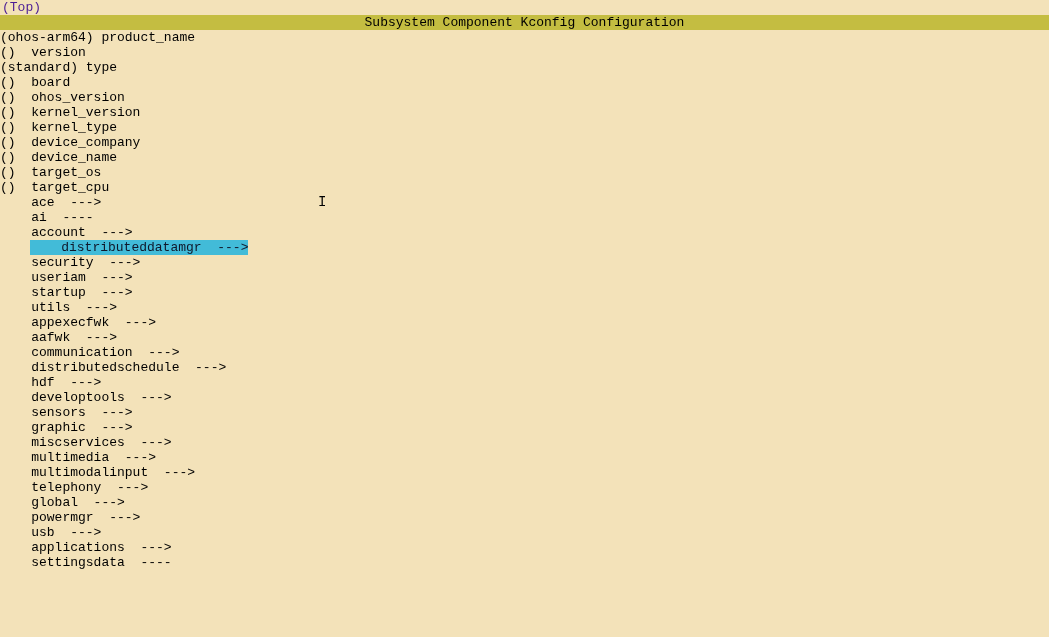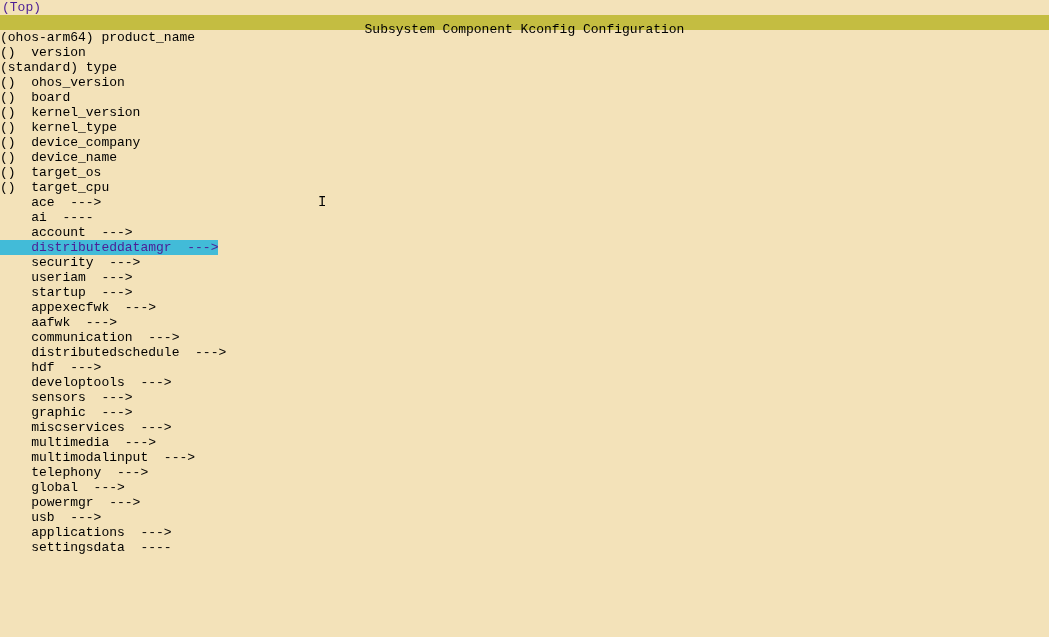--- a/index.html
+++ b/index.html
@@ -21,34 +21,35 @@
       background: #f3e2b9;
       color: #4c1d95;
       padding: 0 2px;
       height: 15px;
     }
     .title-bar {
       background: #c4bd41;
       color: #000;
       text-align: center;
       height: 15px;
-      padding: 7px;
+      padding: 0;
     }
     .content {
       padding: 0;
     }
     .line {
       white-space: pre;
       height: 15px;
       font-family: Liberation Mono, monospace;
     }
     .highlighted {
       background: #42bbd8;
-      color: #4c1d95;
+      color: #0f172a;
       display: inline-block;
+      margin-left: 30px;
     }
     .cursor {
       position: absolute;
       left: 318px;
       top: 195px;
       width: 1px;
       height: 14px;
       font-size: 14px;
       color: #000;
     }
@@ -59,35 +60,36 @@
 <div class="top-bar">
   <span>(Top)</span>
 </div>
 <div class="title-bar">
   <span>Subsystem Component Kconfig Configuration</span>
 </div>
 <div class="content" id="menu-content">
 <div class="line">(ohos-arm64) product_name</div>
     <div class="line">()  version</div>
     <div class="line">(standard) type</div>
+    <div class="line">()  board</div>
     <div class="line">()  ohos_version</div>
-    <div class="line">()  board</div>
     <div class="line">()  kernel_version</div>
     <div class="line">()  kernel_type</div>
     <div class="line">()  device_company</div>
     <div class="line">()  device_name</div>
     <div class="line">()  target_os</div>
     <div class="line">()  target_cpu</div>
     <div class="line">    ace  ---&gt;</div>
     <div class="line">    ai  ----</div>
     <div class="line">    account  ---&gt;</div>
     <div class="line"><span class="highlighted">    distributeddatamgr  ---&gt;</span></div>
     <div class="line">    security  ---&gt;</div>
     <div class="line">    useriam  ---&gt;</div>
     <div class="line">    startup  ---&gt;</div>
+    <div class="line">    utils  ---&gt;</div>
     <div class="line">    appexecfwk  ---&gt;</div>
     <div class="line">    aafwk  ---&gt;</div>
     <div class="line">    communication  ---&gt;</div>
     <div class="line">    distributedschedule  ---&gt;</div>
     <div class="line">    hdf  ---&gt;</div>
     <div class="line">    developtools  ---&gt;</div>
     <div class="line">    sensors  ---&gt;</div>
     <div class="line">    graphic  ---&gt;</div>
     <div class="line">    miscservices  ---&gt;</div>
     <div class="line">    multimedia  ---&gt;</div>

